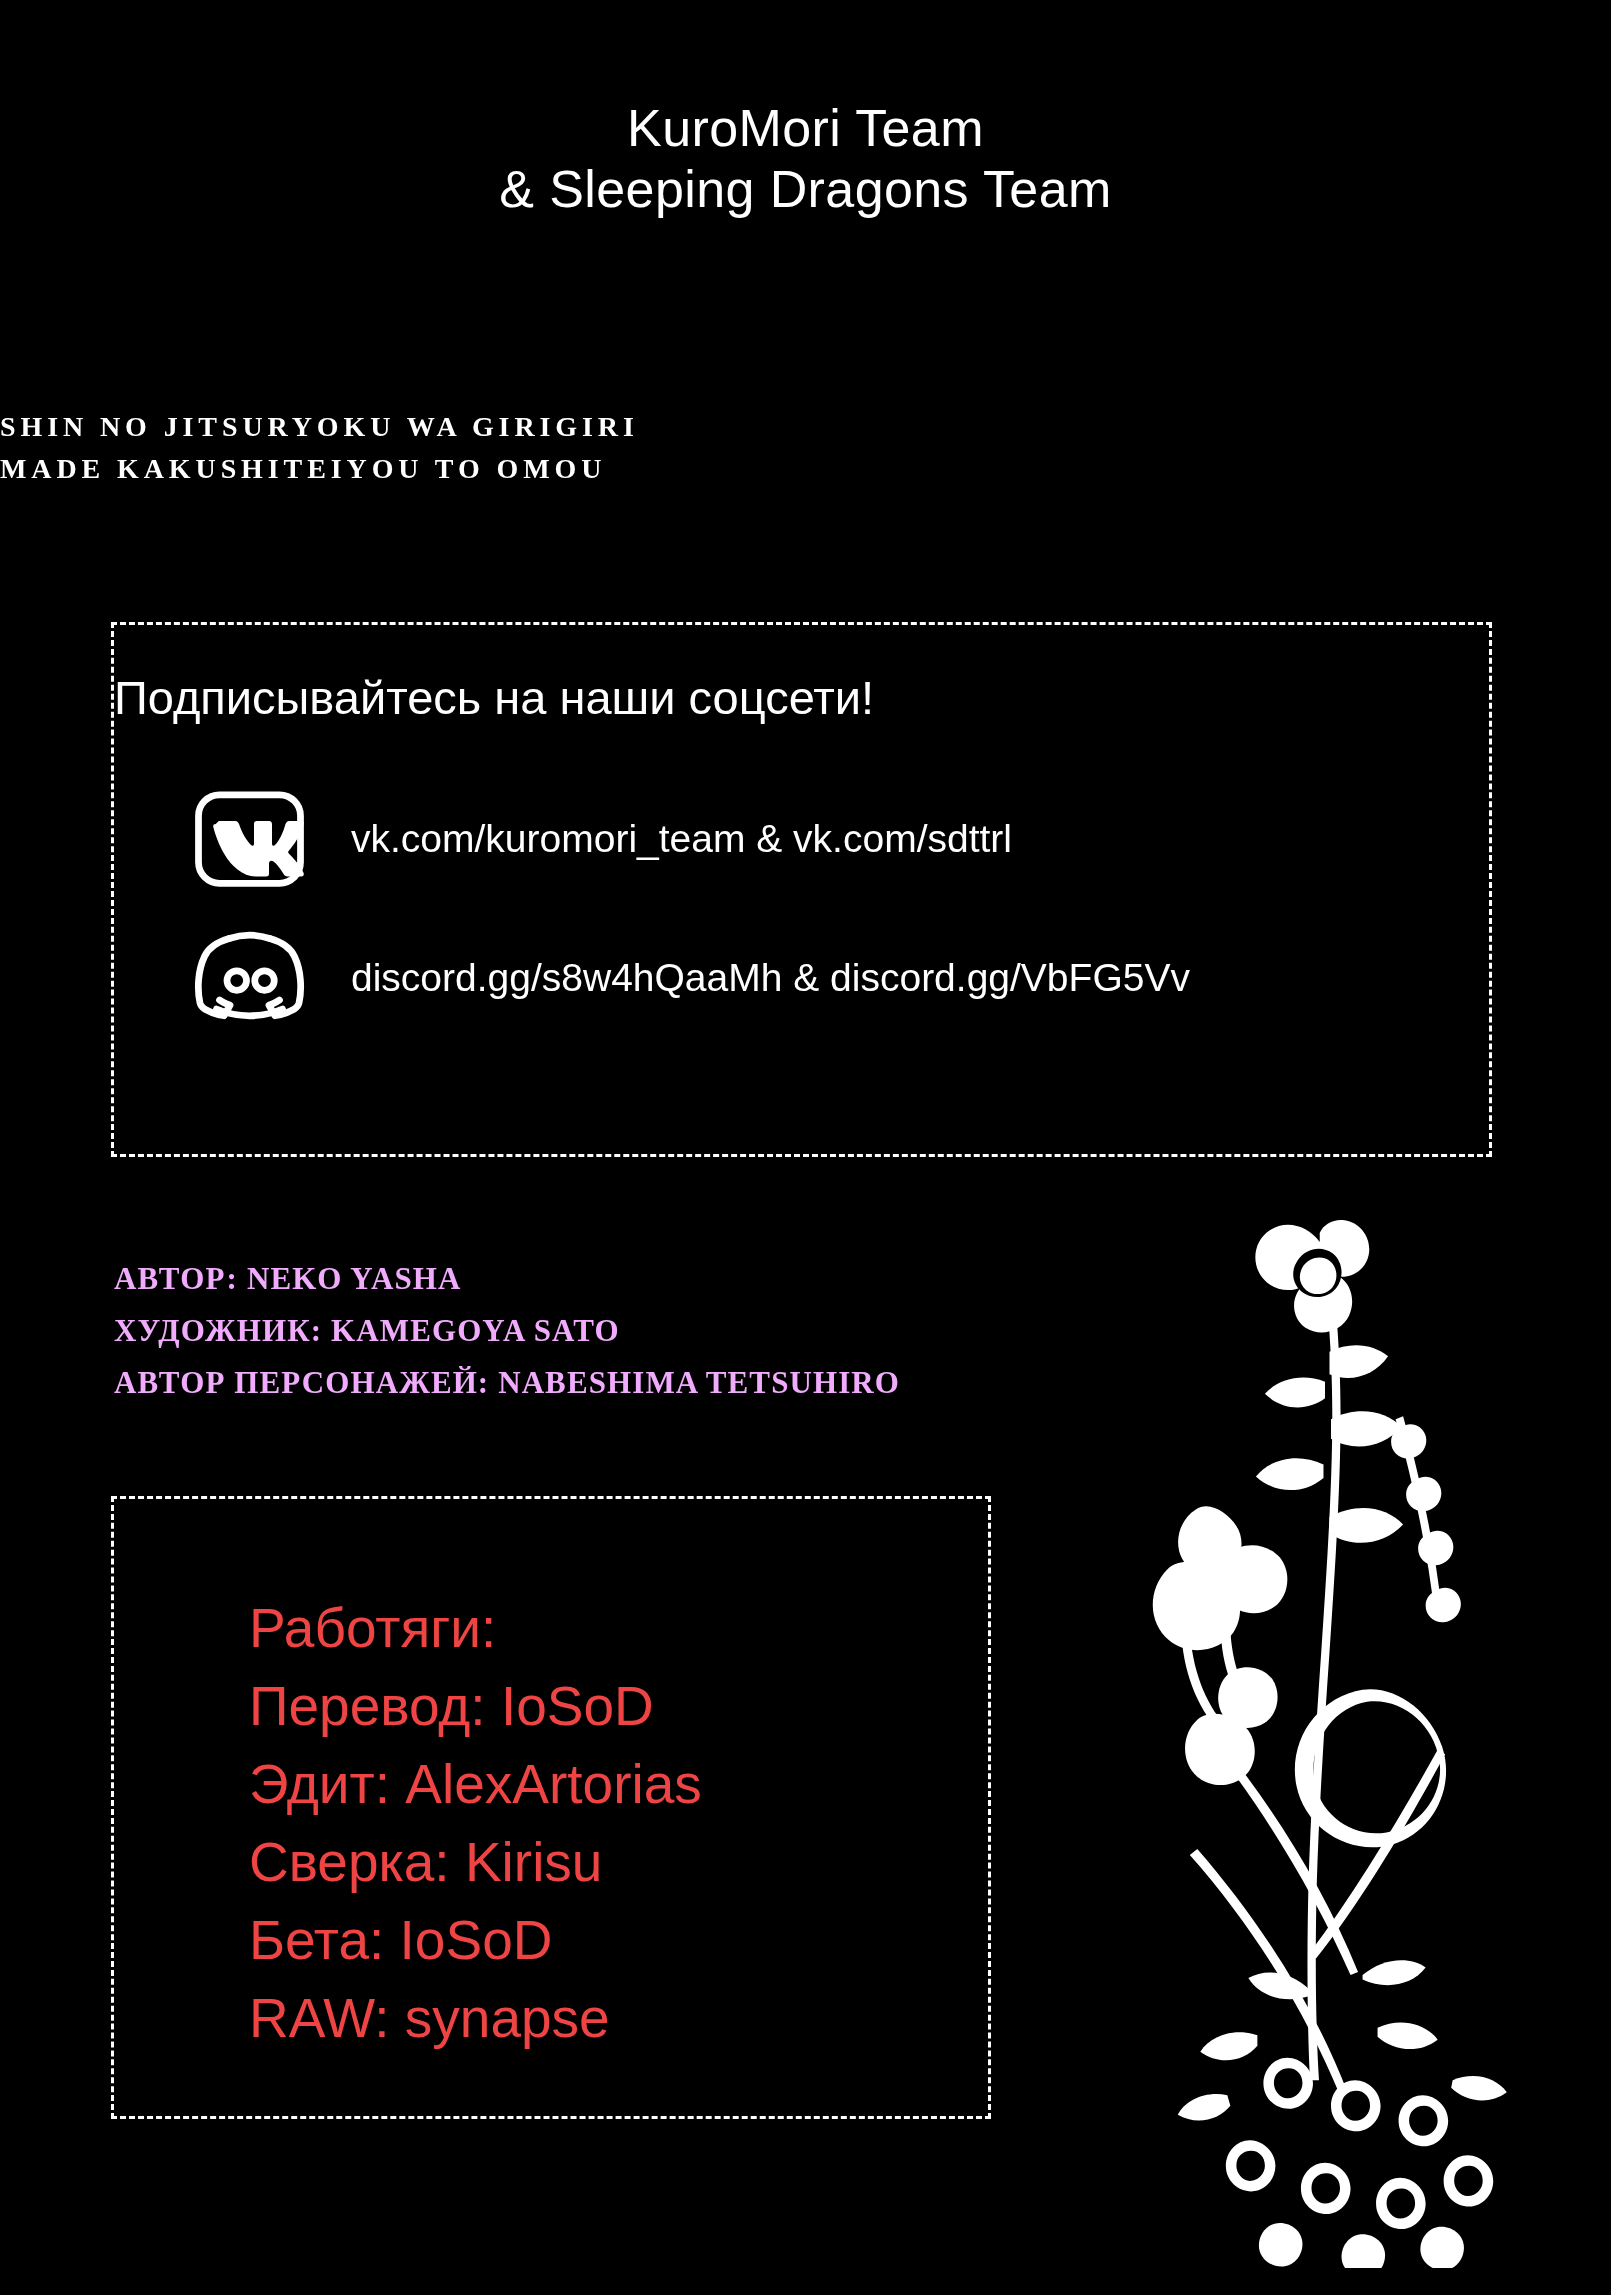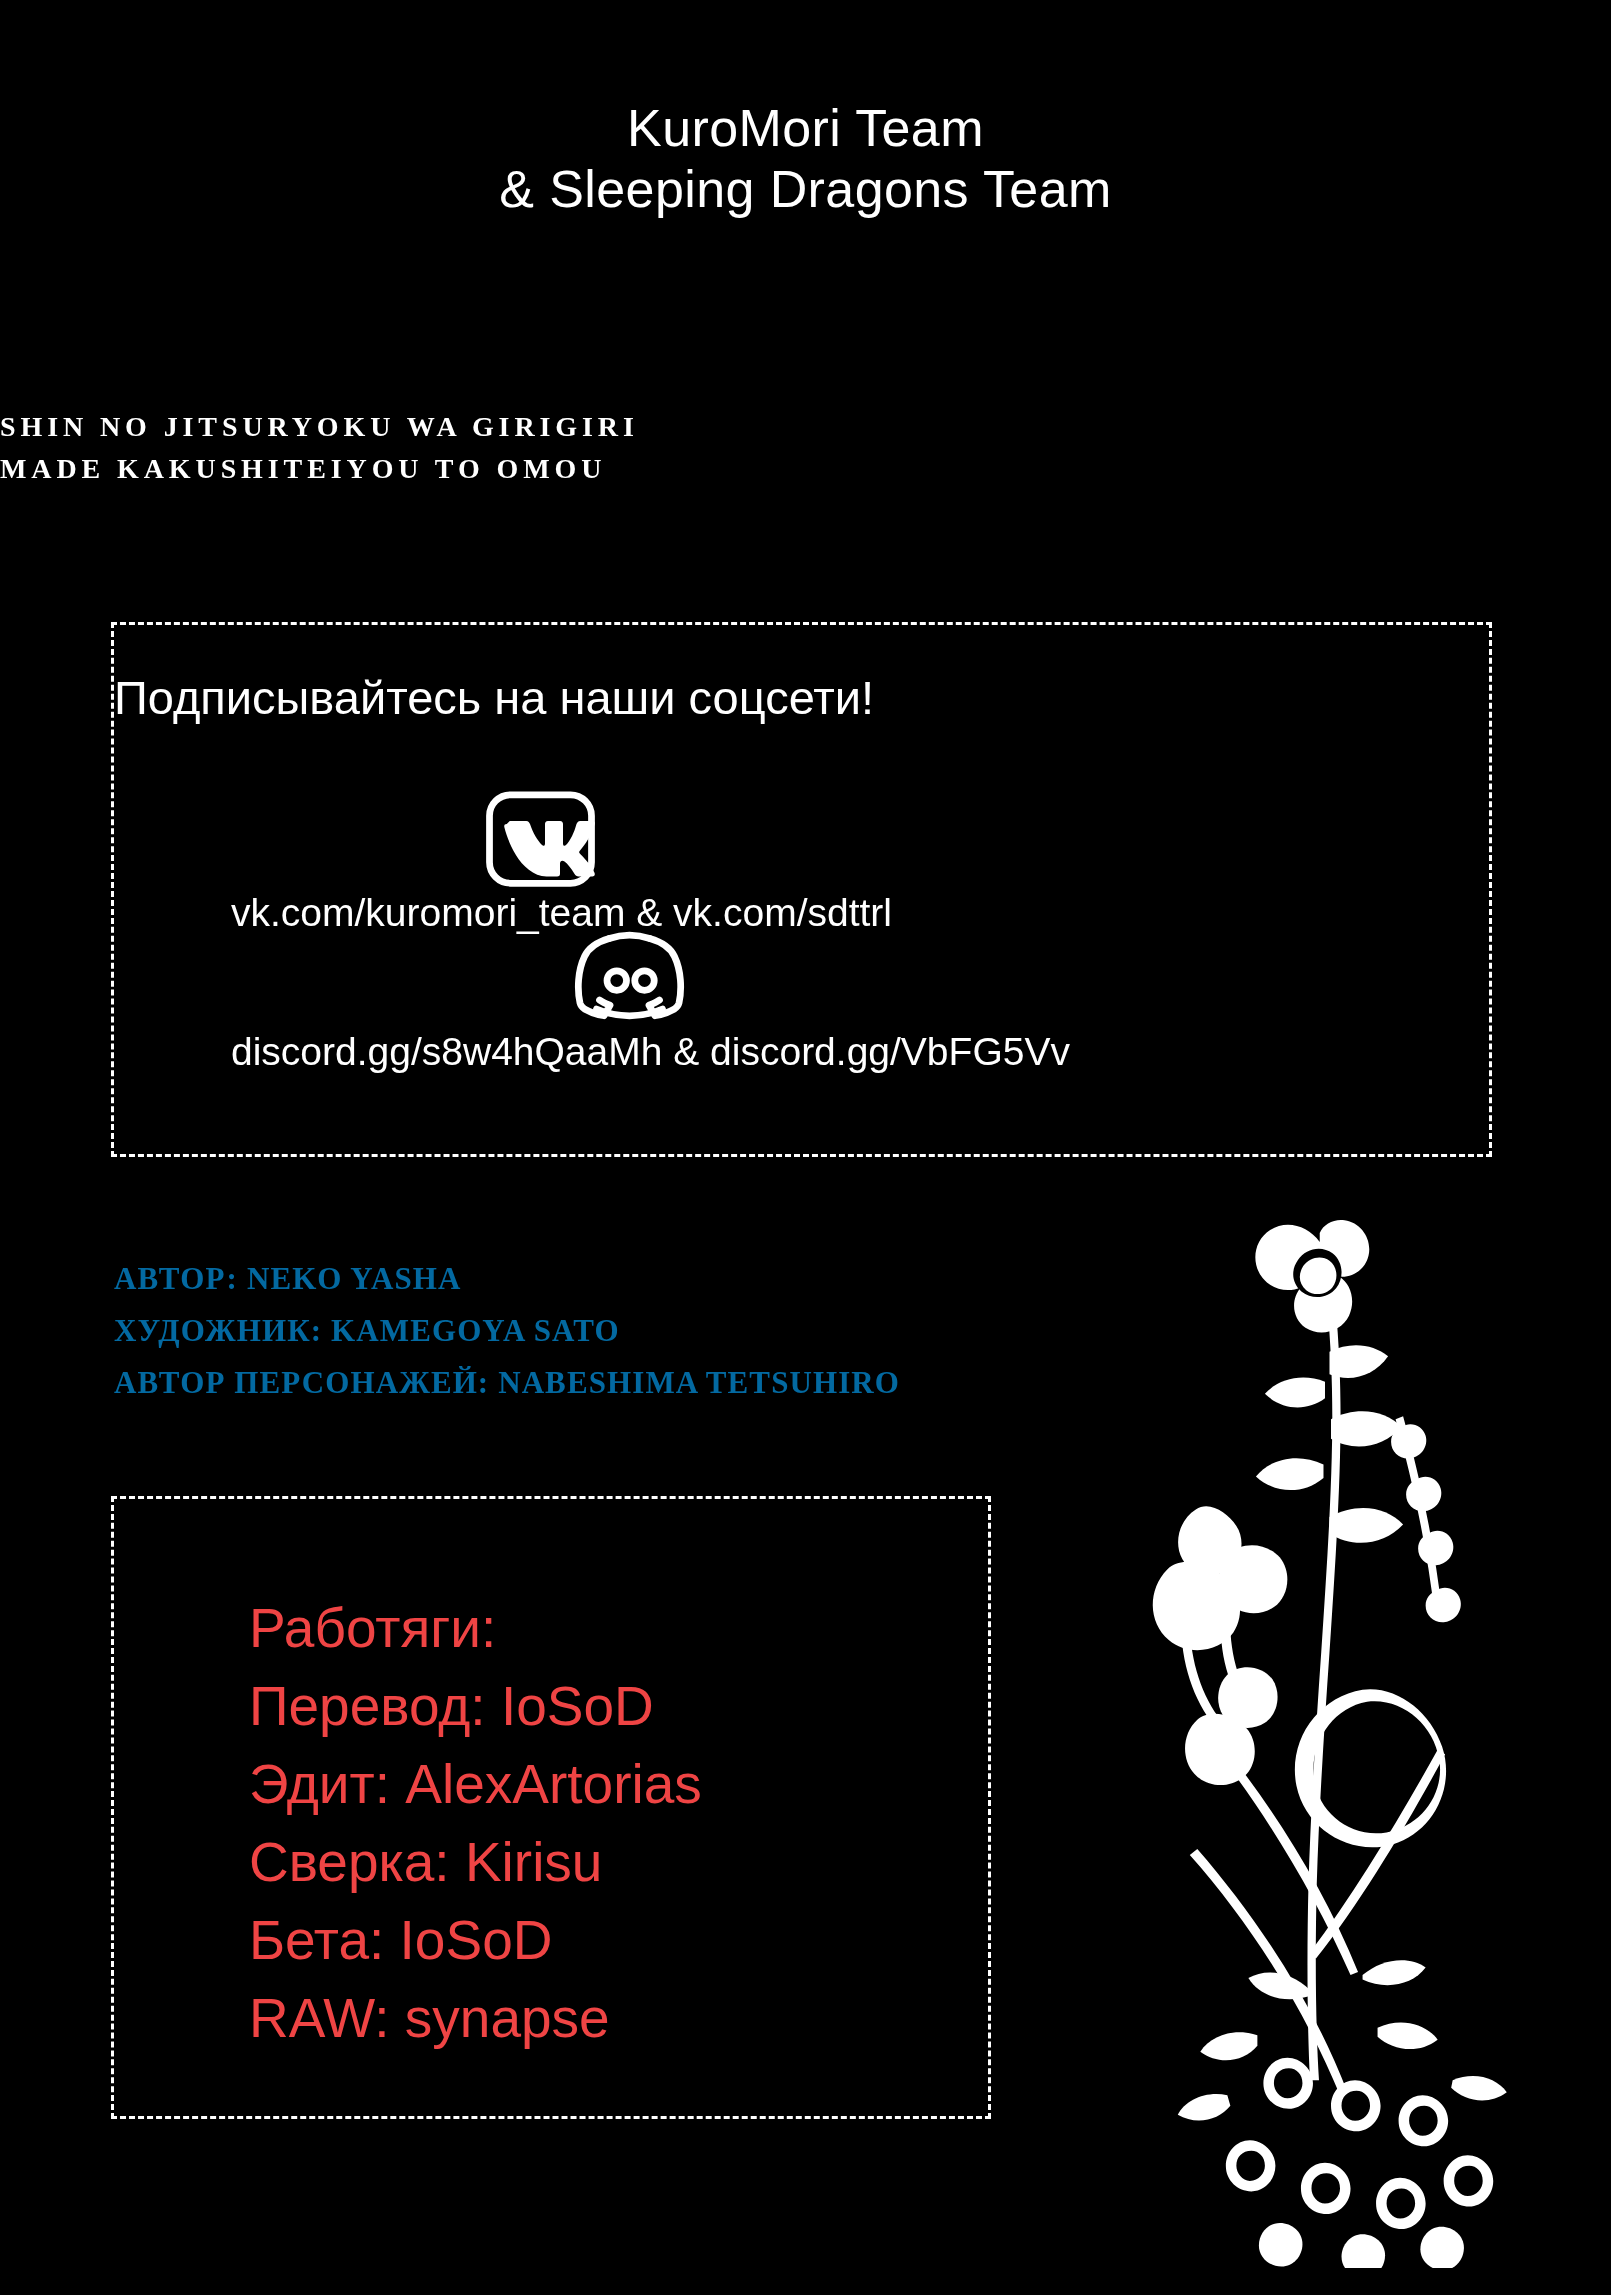--- a/index.html
+++ b/index.html
@@ -76,21 +76,20 @@
     text-align: left;
     font-size: 47px;
     font-weight: 400;
     color: #ffffff;
   }
 
   .social-row {
     position: absolute;
     display: flex;
     align-items: center;
-    flex-direction: column;
   }
   #vk-row { left: 75px; top: 161px; }
   #discord-row { left: 75px; top: 300px; }
 
   .social-icon {
     width: 120px;
     height: 105px;
     display: flex;
     align-items: center;
     justify-content: center;
@@ -106,21 +105,21 @@
   
   .credits {
     position: absolute;
     left: 114px;
     top: 1253px;
     font-family: "Liberation Serif", serif;
     font-weight: 700;
     font-size: 31px;
     letter-spacing: 1.1px;
     line-height: 1.68;
-    color: #0369a1;
+    color: #f0abfc;
   }
   .credits div { white-space: nowrap; }
 
   
   .staff-list {
     position: absolute;
     left: 135px;
     top: 90px;
     font-size: 55px;
     line-height: 1.42;

